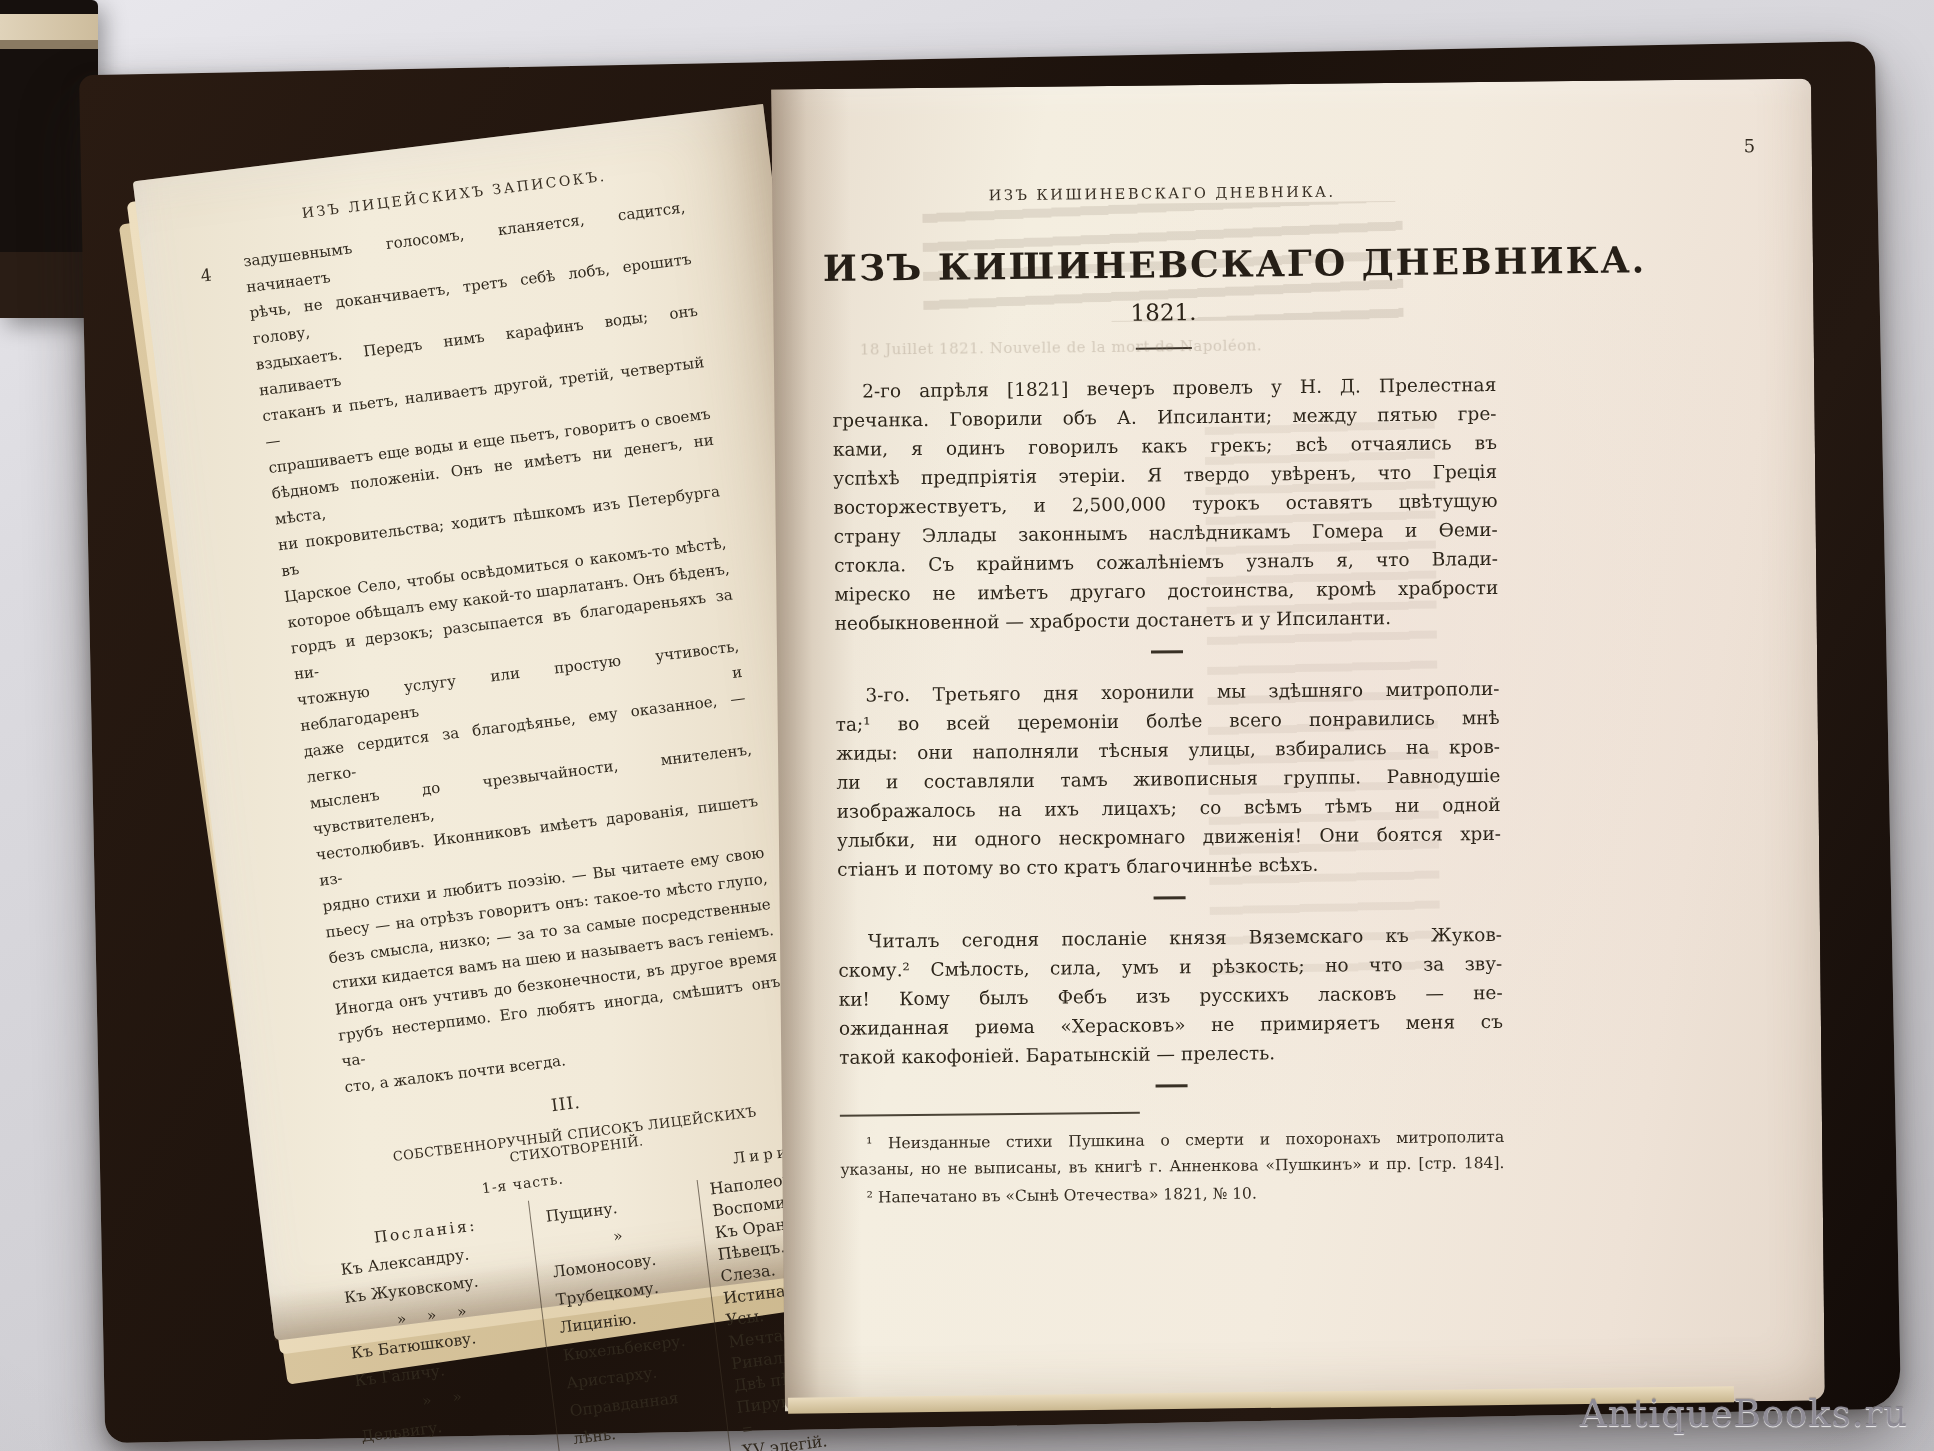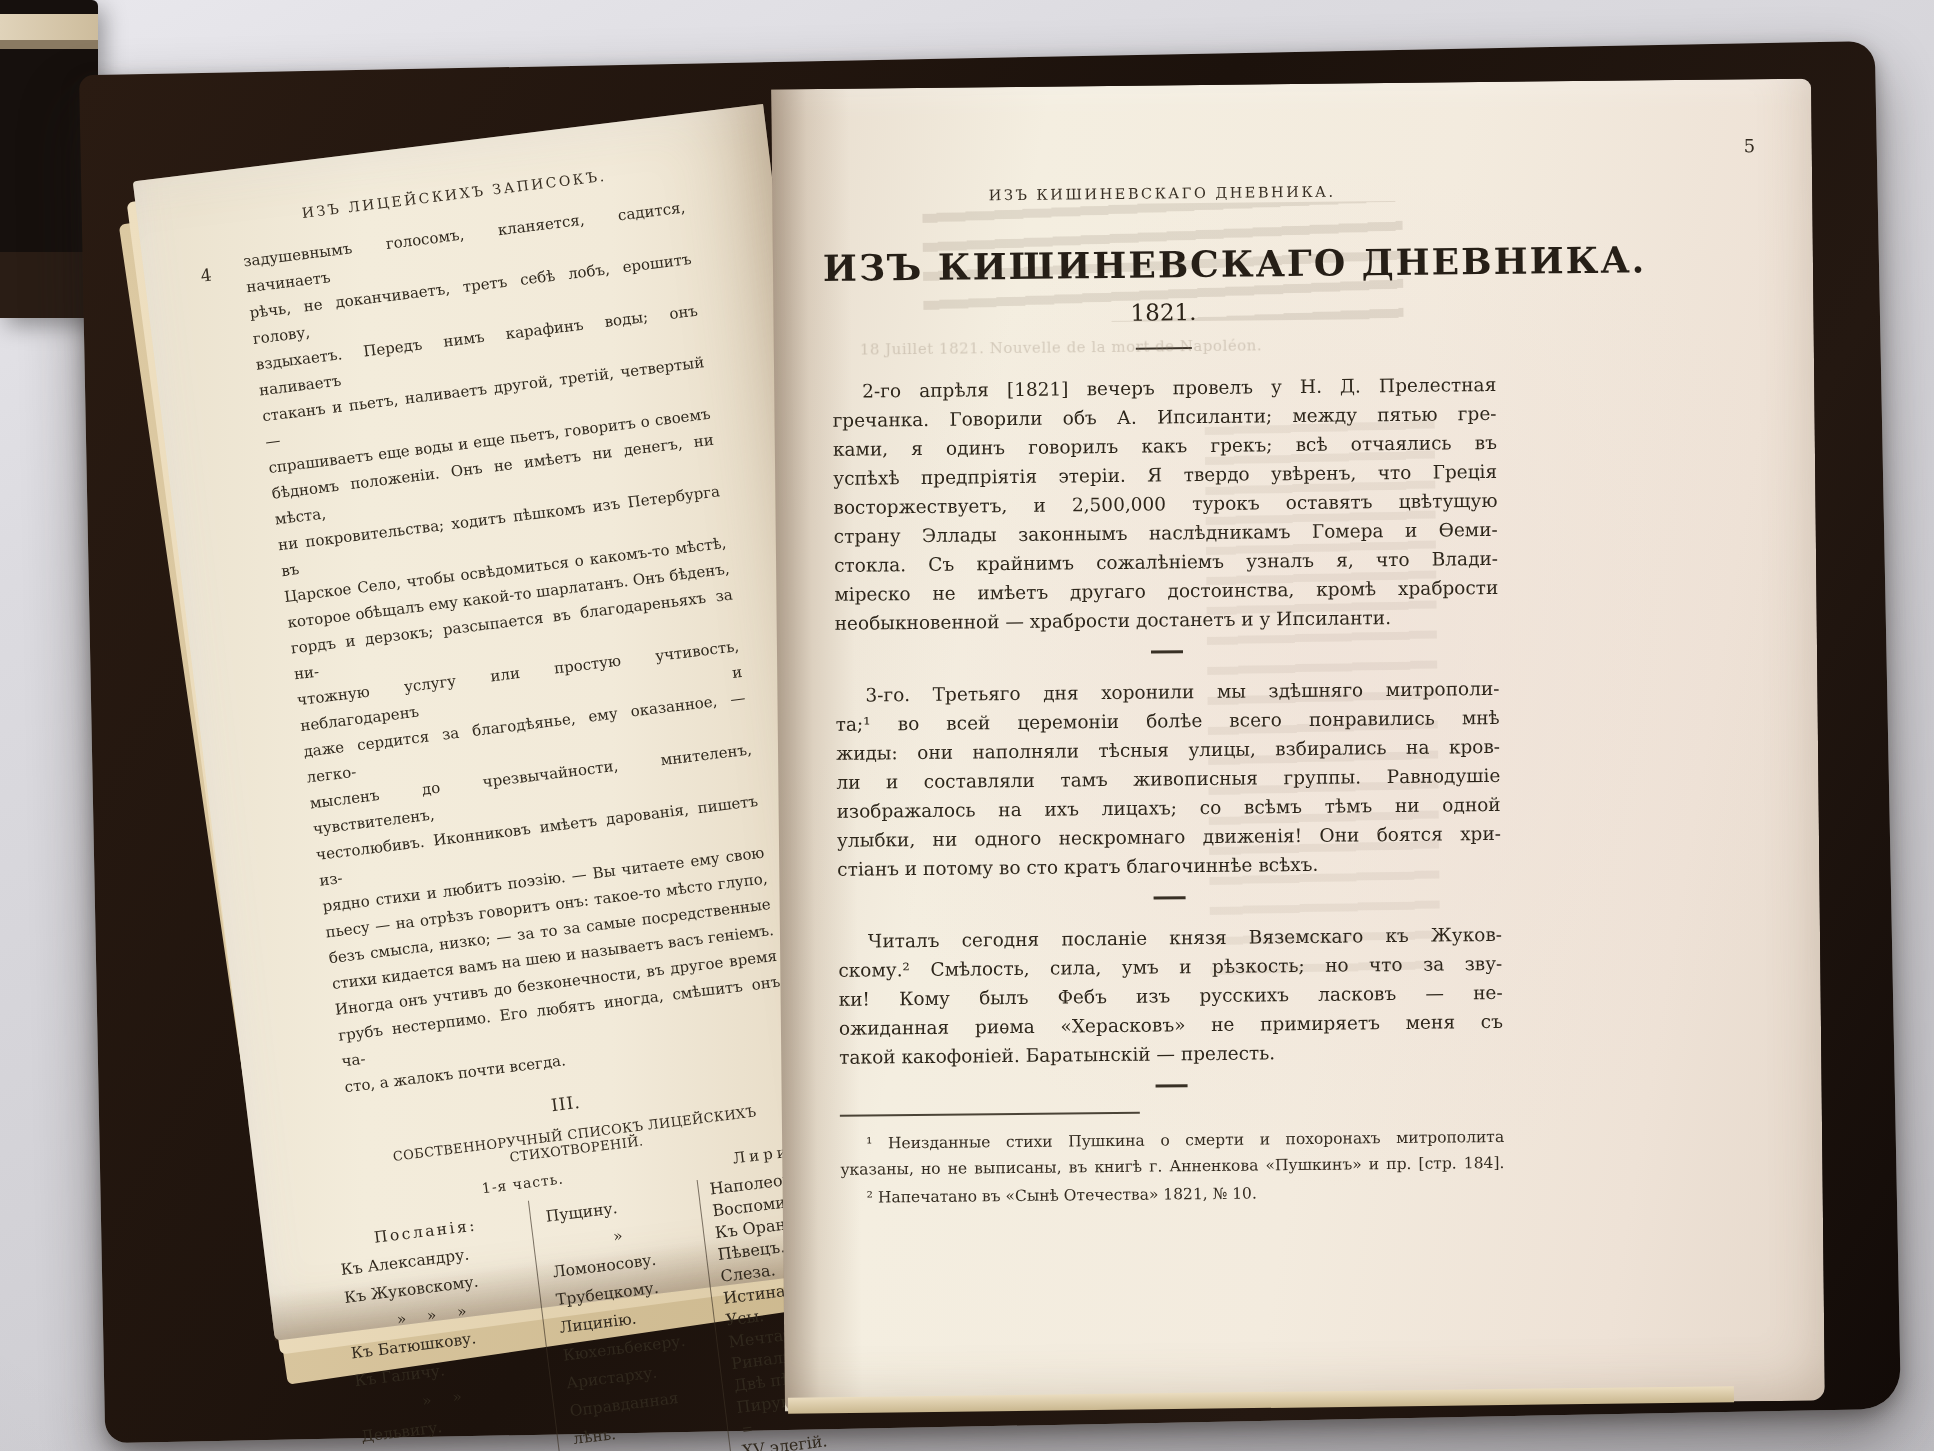--- a/index.html
+++ b/index.html
@@ -232,13 +232,14 @@
       <div class="fn-rule"></div>
       <div class="rp-fn">
           <div class="fline">¹ Неизданные стихи Пушкина о смерти и похоронахъ митрополита</div>
           <div class="fline">указаны, но не выписаны, въ книгѣ г. Анненкова «Пушкинъ» и пр. [стр. 184].</div>
         </div>
       <div class="rp-fn2">² Напечатано въ «Сынѣ Отечества» 1821, № 10.</div>
     </div>
   </div>
 
   <div class="edge-c"></div>
+  <div class="watermark">AntiqueBooks.ru</div>
 </div>
 
 </body></html>

